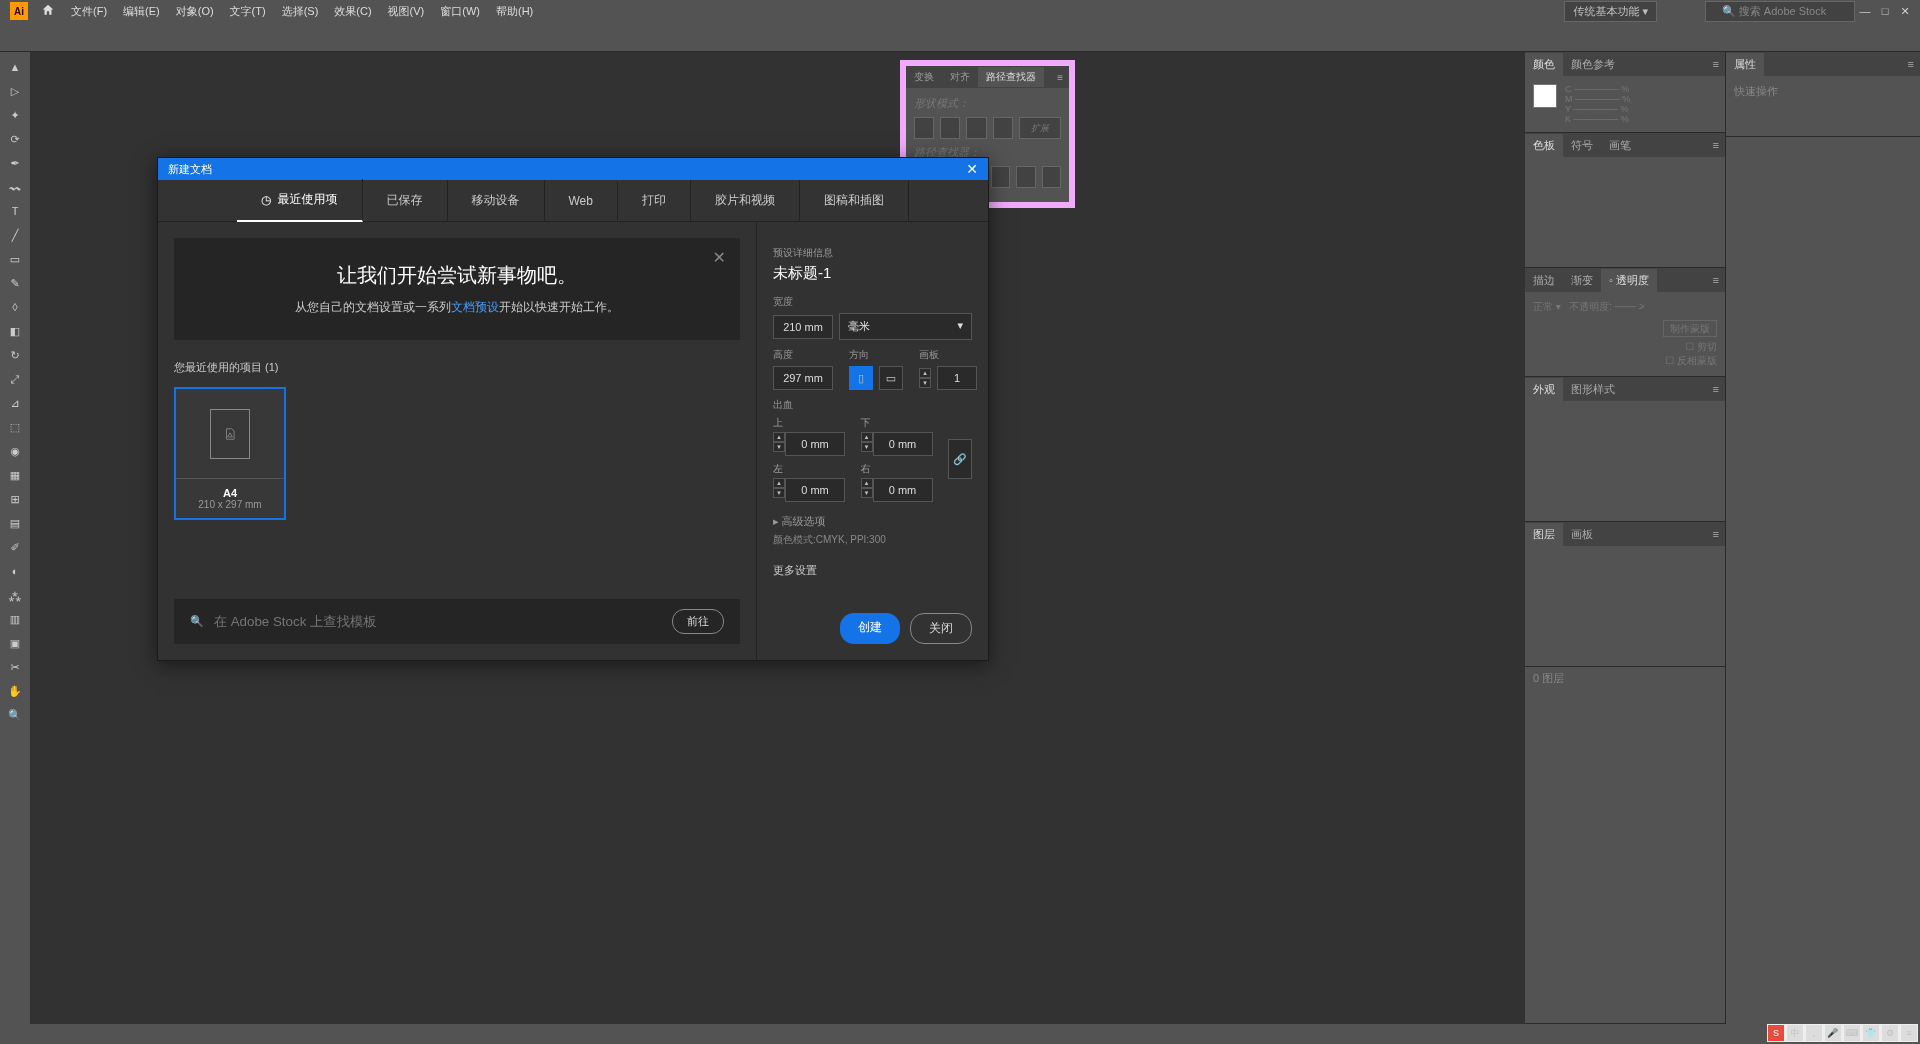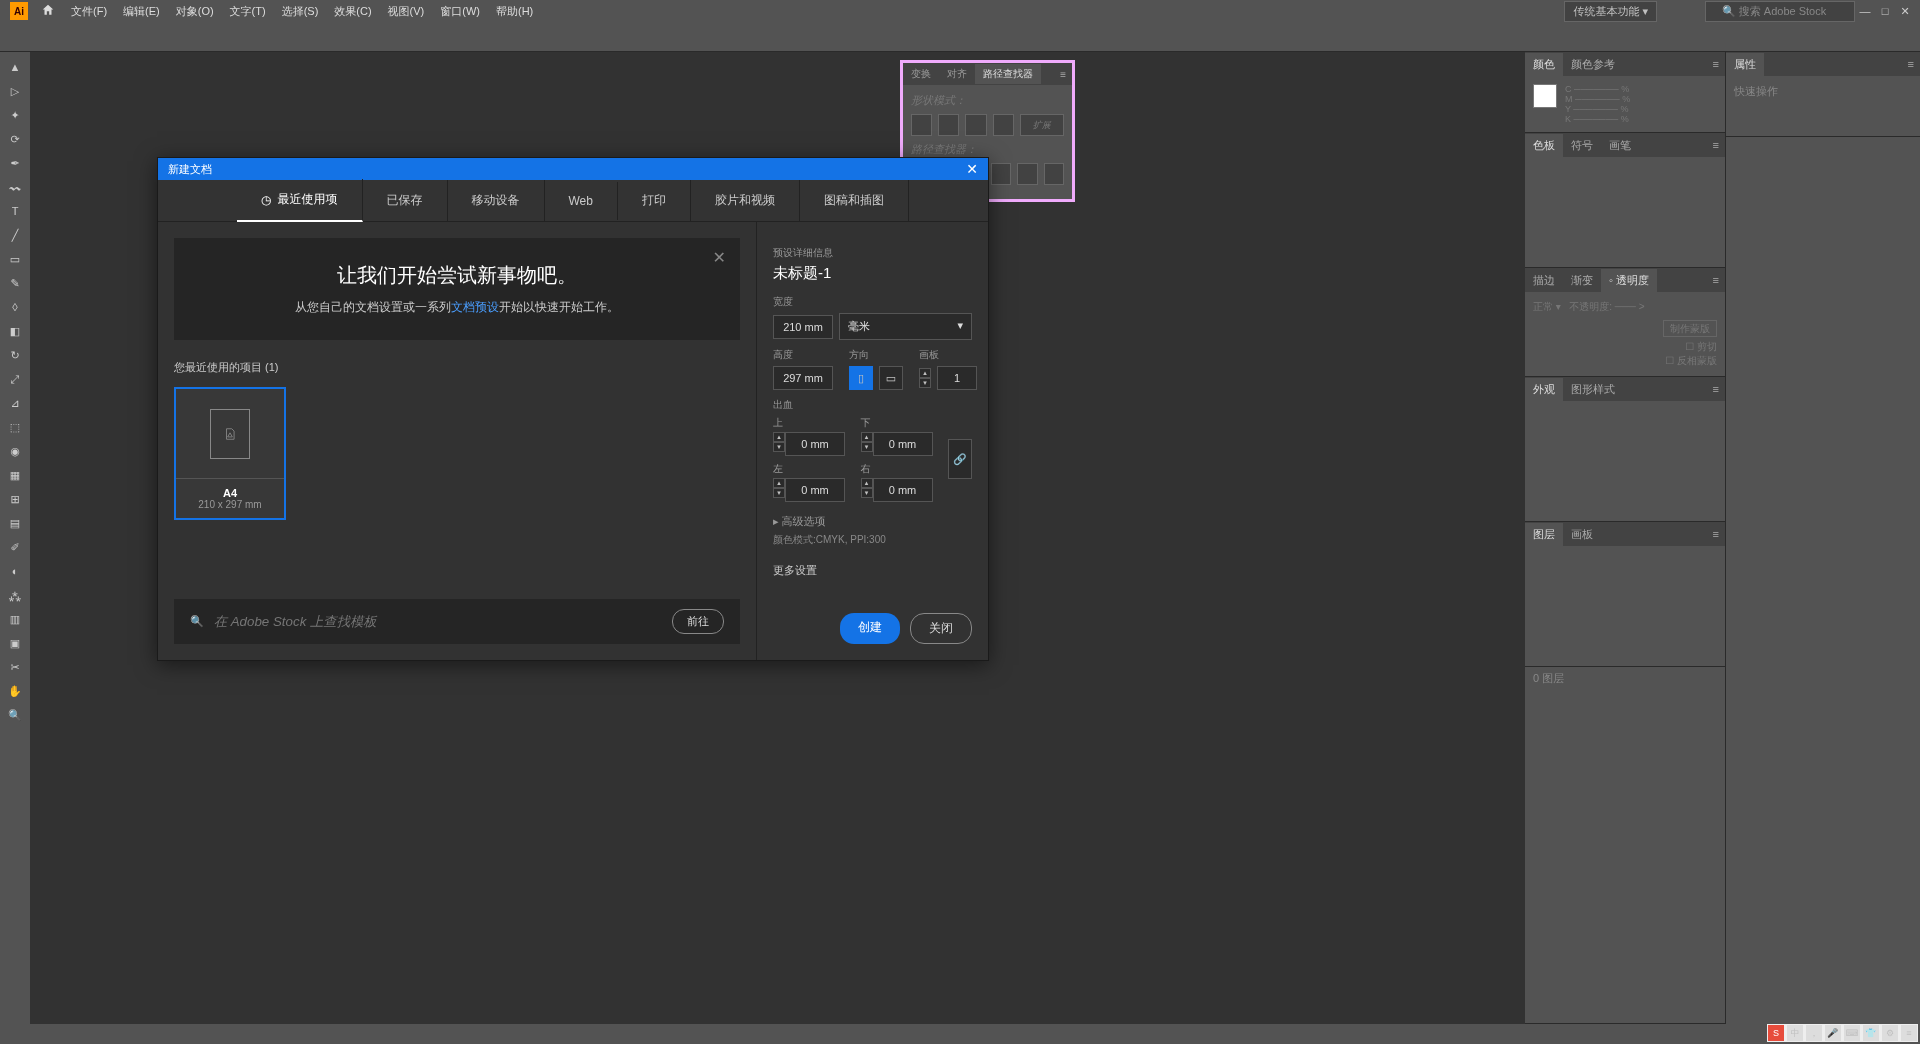--- a/index.html
+++ b/index.html
@@ -26,21 +26,21 @@
 .right-panels { width: 200px; background: #535353; display: flex; flex-direction: column; }
 .right-panels2 { width: 195px; background: #535353; border-left: 1px solid #2a2a2a; }
 .panel { border-bottom: 1px solid #2a2a2a; }
 .panel-tabs { display: flex; background: #434343; height: 24px; align-items: center; }
 .panel-tab { padding: 4px 8px; color: #aaa; }
 .panel-tab.active { background: #535353; color: #ddd; }
 .panel-body { padding: 8px; color: #888; min-height: 40px; }
 .panel-menu { margin-left: auto; padding: 0 6px; color: #aaa; }
 
 
-.pathfinder { position: absolute; top: 60px; left: 900px; width: 175px; background: #535353; border: 3px solid #f0abfc; z-index: 5; }
+.pathfinder { position: absolute; top: 60px; left: 900px; width: 175px; background: #535353; border: 6px solid #f0abfc; z-index: 5; }
 .pathfinder .pf-tabs { display: flex; background: #434343; height: 22px; align-items: center; font-size: 10px; }
 .pathfinder .pf-tab { padding: 3px 8px; color: #999; }
 .pathfinder .pf-tab.active { background: #535353; color: #ddd; }
 .pathfinder .pf-body { padding: 8px; color: #777; font-style: italic; }
 .pathfinder .pf-row { display: flex; gap: 6px; margin: 6px 0; }
 .pathfinder .pf-btn { width: 22px; height: 22px; background: #424242; border: 1px solid #666; }
 
 
 .dialog { position: absolute; top: 157px; left: 157px; width: 832px; height: 504px; background: #323232; border: 1px solid #1a1a1a; z-index: 100; box-shadow: 0 4px 20px rgba(0,0,0,0.5); }
 .dialog-title { height: 22px; background: #1473e6; color: #fff; display: flex; align-items: center; padding: 0 10px; font-size: 11px; }
@@ -56,21 +56,21 @@
 .banner p { color: #ccc; font-size: 12px; }
 .banner a { color: #4a9eff; }
 .recent-label { color: #ccc; margin-bottom: 12px; font-size: 11px; }
 .preset-card { width: 112px; border: 2px solid #1473e6; background: #383838; padding: 0; cursor: pointer; }
 .preset-thumb { height: 90px; display: flex; align-items: center; justify-content: center; border-bottom: 1px solid #555; }
 .preset-thumb-inner { width: 40px; height: 50px; border: 1px solid #888; display: flex; align-items: center; justify-content: center; color: #888; }
 .preset-info { padding: 8px; text-align: center; }
 .preset-name { color: #fff; font-size: 11px; font-weight: bold; }
 .preset-dim { color: #999; font-size: 10px; }
 .stock-search { margin-top: auto; background: #252525; padding: 10px 16px; display: flex; align-items: center; gap: 10px; position: absolute; bottom: 16px; left: 16px; right: 248px; }
-.stock-search input { flex: 1; background: transparent; border: none; color: #86efac; outline: none; font-style: italic; }
+.stock-search input { flex: 1; background: transparent; border: none; color: #86efac; outline: none; }
 .stock-search .go { padding: 4px 14px; border: 1px solid #888; border-radius: 12px; color: #ddd; cursor: pointer; }
 .dialog-right { width: 232px; background: #323232; padding: 16px; border-left: 1px solid #222; font-size: 11px; }
 .field-label { color: #999; margin: 8px 0 4px; font-size: 10px; }
 .doc-name { color: #fff; font-size: 15px; margin-bottom: 12px; }
 .row { display: flex; gap: 6px; align-items: center; }
 .input-box { background: #2a2a2a; border: 1px solid #555; padding: 5px 8px; color: #ddd; width: 60px; text-align: center; }
 .unit-select { background: #2a2a2a; border: 1px solid #555; padding: 5px 8px; color: #ddd; flex: 1; display: flex; justify-content: space-between; gap: 21px; }
 .orient-btn { width: 24px; height: 24px; background: #2a2a2a; border: 1px solid #555; display: flex; align-items: center; justify-content: center; }
 .orient-btn.active { background: #1473e6; border-color: #1473e6; }
 .stepper { width: 12px; display: flex; flex-direction: column; }

